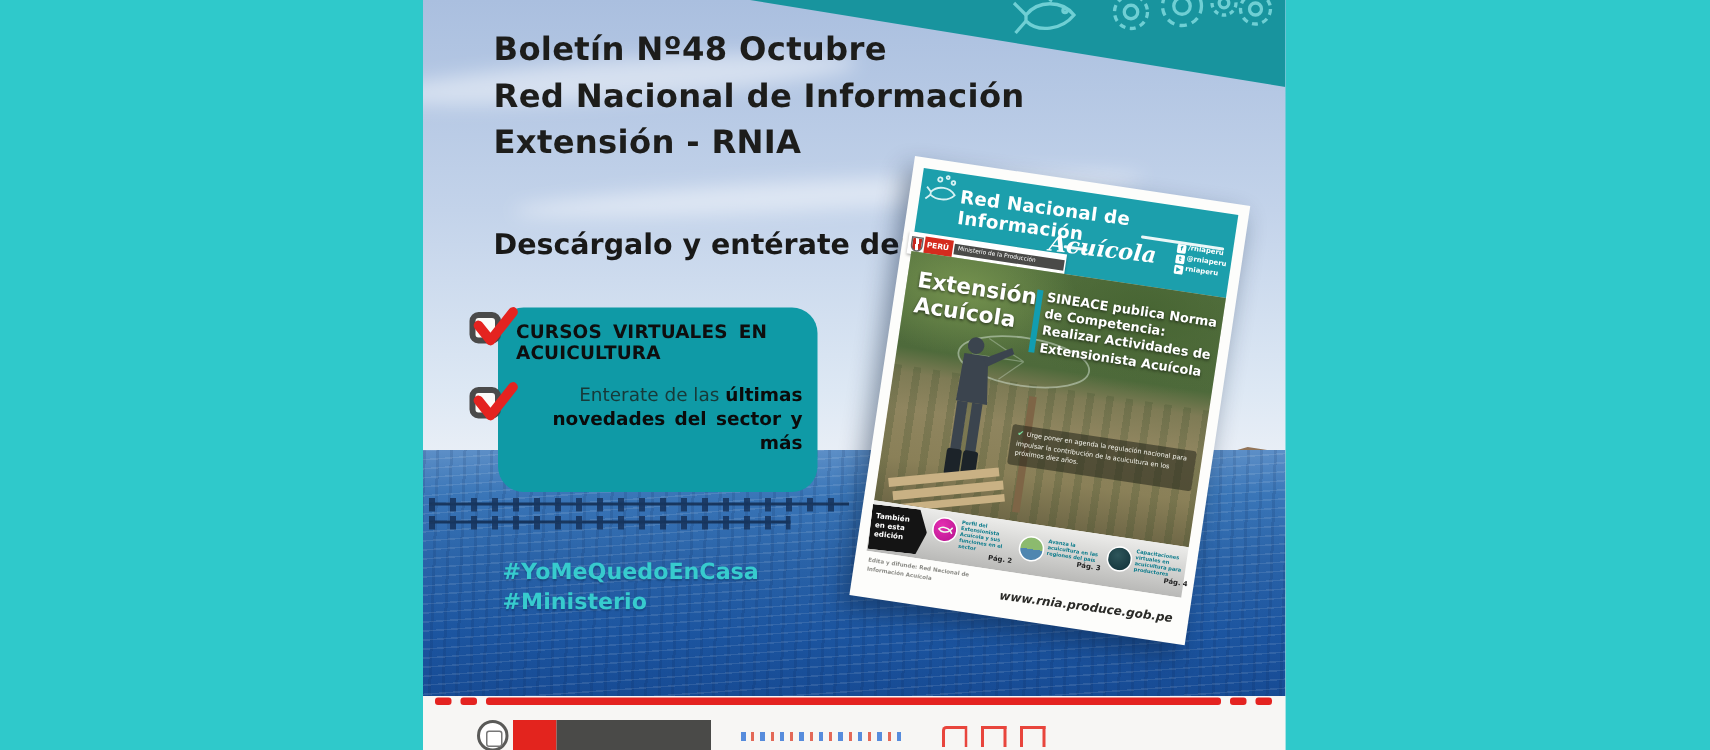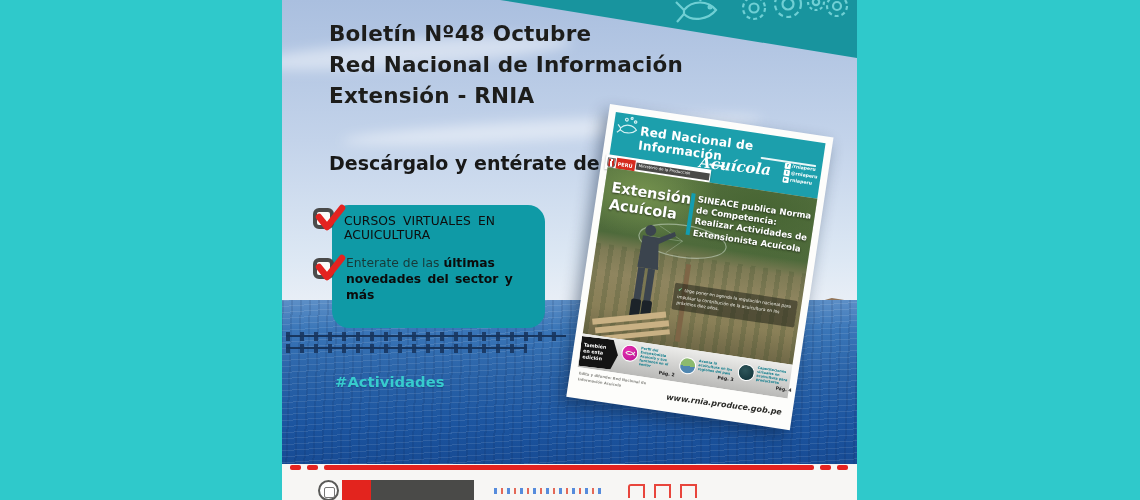--- a/index.html
+++ b/index.html
@@ -37,22 +37,22 @@
   .topband svg { position:absolute; }
 
   
   .main-title { position:absolute; left:47px; top:18px; font-size:21.5px; line-height:31px;
                 font-weight:bold; color:#1D1D1B; letter-spacing:.2px; }
   .subtitle   { position:absolute; left:47px; top:152px; font-size:19px; font-weight:bold; color:#191918; }
 
   
   .promo-box { position:absolute; left:50px; top:205px; width:213px; height:123px;
                background:#0F9AA6; border-radius:17px; padding:9px 10px 0 12px; }
-  .promo-line1 { font-size:12.3px; font-weight:normal; color:#0E0E0E; word-spacing:3px; letter-spacing:.1px; }
-  .promo-line2 { margin-top:13px; font-size:12.3px; line-height:16px; color:#173A39; padding-left:2px; }
+  .promo-line1 { font-size:12.3px; font-weight:bold; color:#0E0E0E; word-spacing:3px; letter-spacing:.1px; }
+  .promo-line2 { margin-top:13px; font-size:12.3px; line-height:16px; color:#173A39; padding-left:2px;text-align:right; }
   .promo-line2 b { color:#0B0B0B; word-spacing:2px; }
   .checkbox { position:absolute; width:21px; height:21px; background:#FBFBF9;
               border:4px solid #4A4A4A; border-radius:6px; }
   .checkbox svg { position:absolute; left:-2px; top:-8px; overflow:visible; }
   .cb1 { left:31px; top:208px; } .cb2 { left:31px; top:258px; }
 
   
   .hashtags { position:absolute; left:53px; top:372px; font-size:14.8px; line-height:20px;
               font-weight:bold; color:#37CBCE; text-shadow:0 1px 1px rgba(10,40,80,.35); }
 
@@ -190,21 +190,22 @@
         <path d="M4 13 L12 23 L27 4" stroke="#E42320" stroke-width="6.5" stroke-linecap="round" stroke-linejoin="round"></path>
       </svg>
     </div>
     <div class="checkbox cb2">
       <svg width="30" height="28" viewBox="0 0 30 28" fill="none">
         <path d="M4 13 L12 23 L27 4" stroke="#E42320" stroke-width="6.5" stroke-linecap="round" stroke-linejoin="round"></path>
       </svg>
     </div>
 
     <div class="hashtags">
-      <div>#Actividades</div>
+      <div>#YoMeQuedoEnCasa</div>
+      <div>#Ministerio</div>
     </div>
 
     <div class="cover">
       <div class="cov-head">
         <svg style="position:absolute;left:3px;top:2px;" width="24" height="22" viewBox="0 0 24 22" fill="none" stroke="#D6F1F3" stroke-width="1.2">
           <path d="M4 13 C8 8, 16 8, 20 13 C16 18, 8 18, 4 15 Z"></path>
           <path d="M4 13 L1 10 M4 15 L1 18"></path>
           <circle cx="9" cy="4" r="1.4"></circle>
             <circle cx="14" cy="2" r="1"></circle>
             <circle cx="18" cy="5" r="1.2"></circle>

